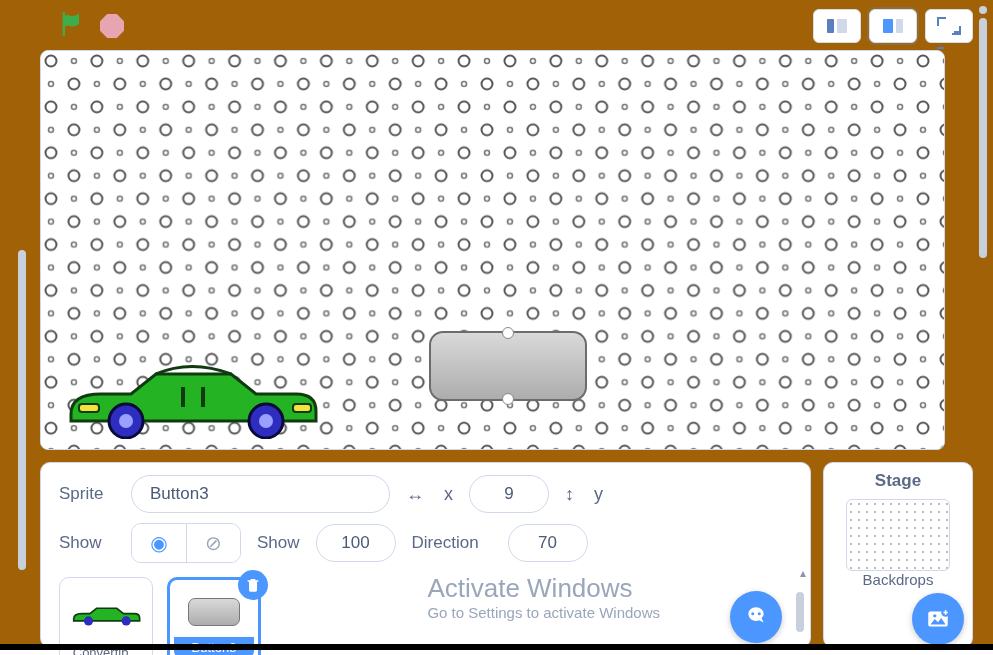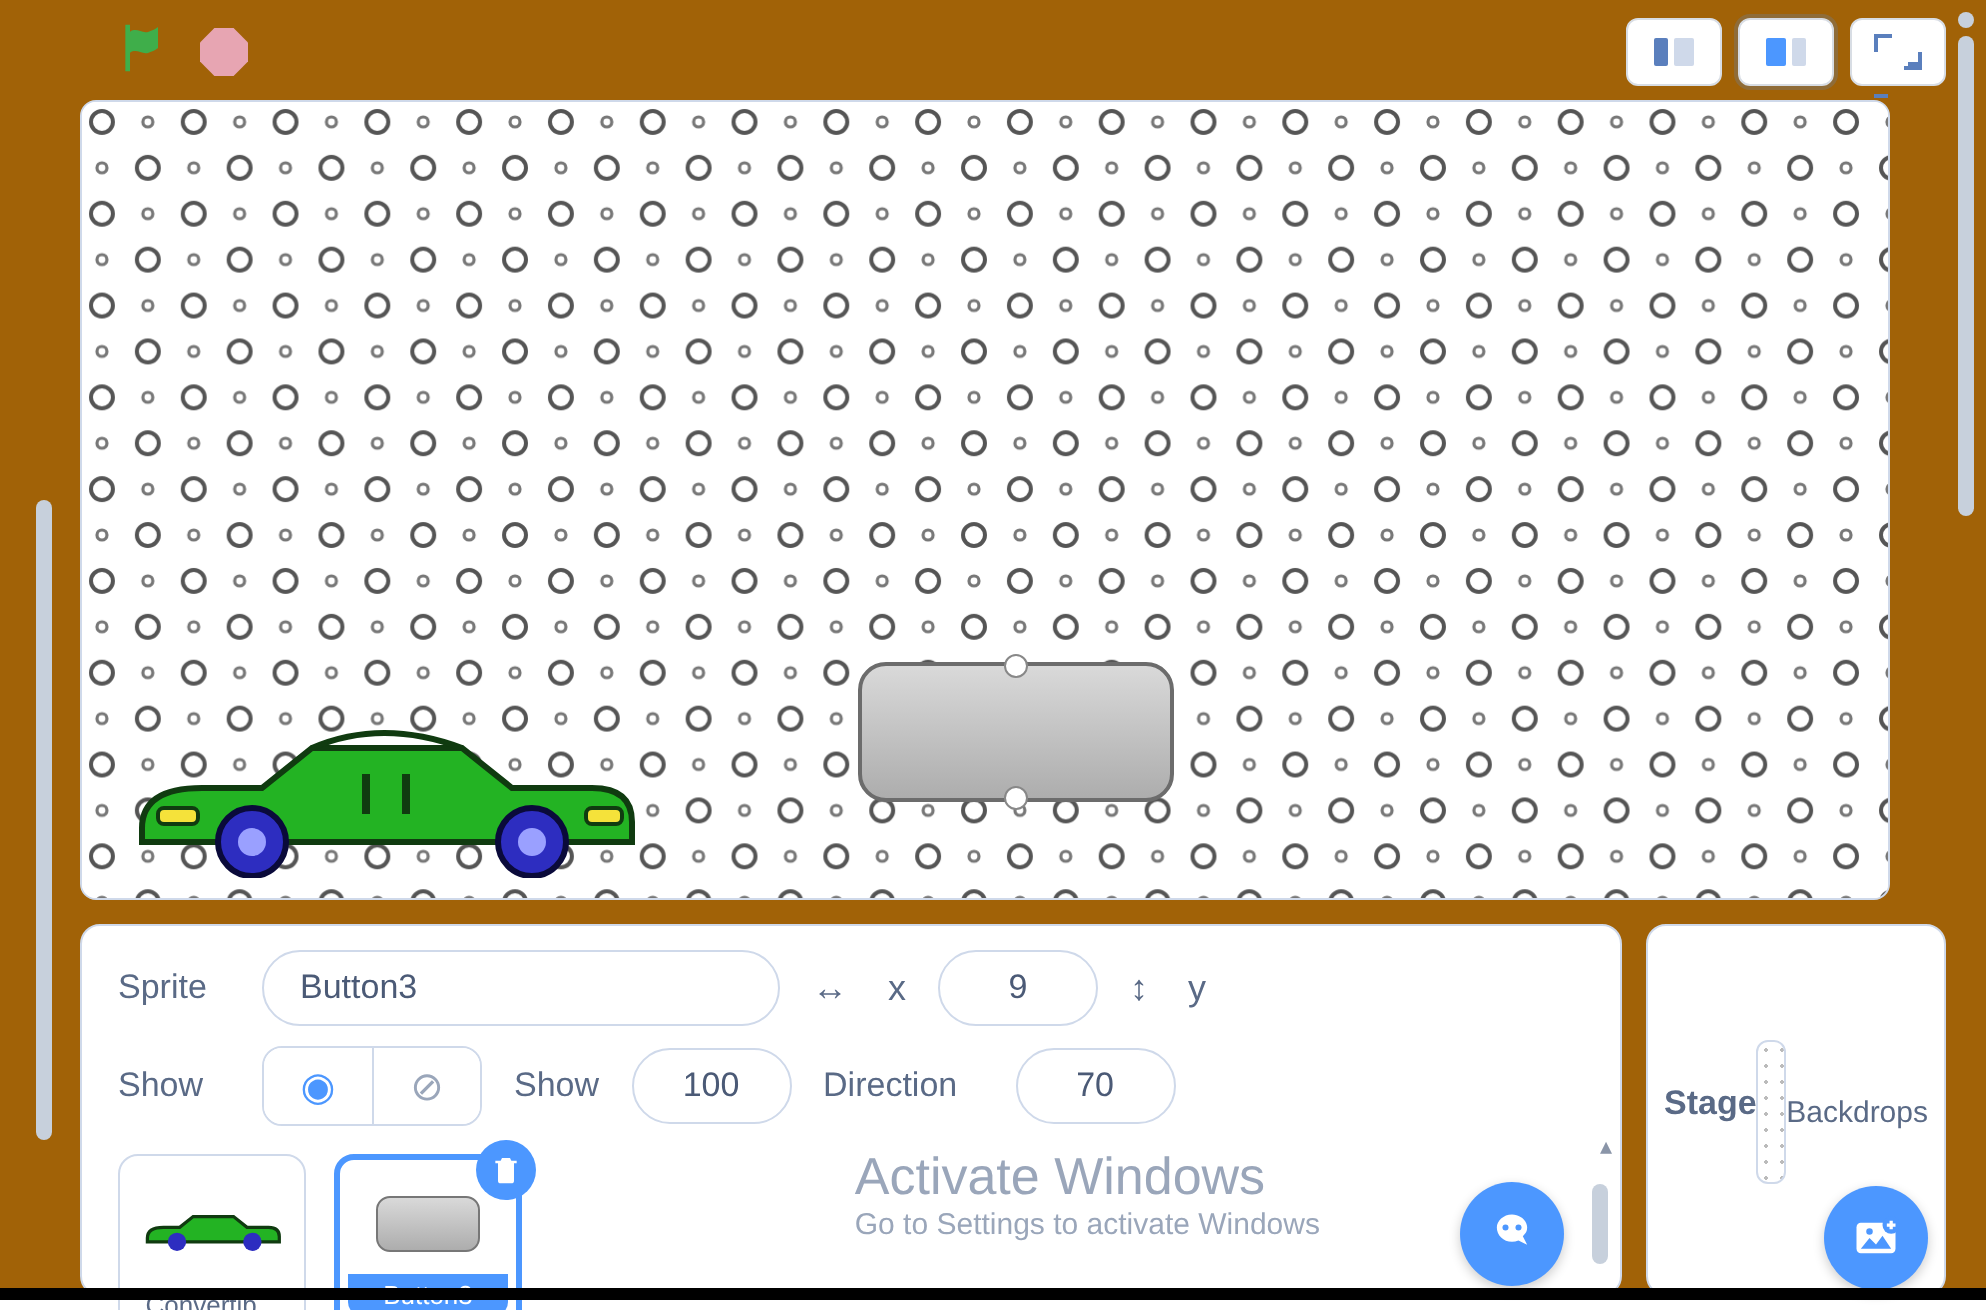--- a/index.html
+++ b/index.html
@@ -108,21 +108,21 @@
     display:flex; align-items:center; justify-content:center; cursor:pointer;
     box-shadow:0 2px 6px rgba(0,0,0,.2);
   }
   .fab svg { width:26px; height:26px; fill:#fff; }
   .fab.sprite-fab { right:28px; bottom:4px; }
   .mini-scroll { position:absolute; right:6px; top:70%; width:8px; height:40px; background:#c7d0dc; border-radius:4px;}
   .mini-scroll-up { position:absolute; right:4px; top:56%; color:#8a95a8; font-size:12px;}
 
   .stage-panel {
     width:150px; background:#fff; border-radius:10px; border:1px solid #cfd9ea;
-    display:flex; flex-direction:row; align-items:center; padding:8px 8px 6px; position:relative;
+    display:flex; flex-direction:column; align-items:center; padding:8px 8px 6px; position:relative;
   }
   .stage-title { color:#5a6a86; font-size:17px; font-weight:600; margin-bottom:8px;}
   .backdrop-thumb {
     width:104px; height:72px; border:1px solid #cfd9ea; border-radius:6px; background:#fff;
     background-image: radial-gradient(circle,#bbb 1px,transparent 1px);
     background-size: 8px 8px;
   }
   .backdrops-label { color:#5a6a86; font-size:15px; }
   .fab.backdrop-fab { bottom:2px; right:8px; }
 

